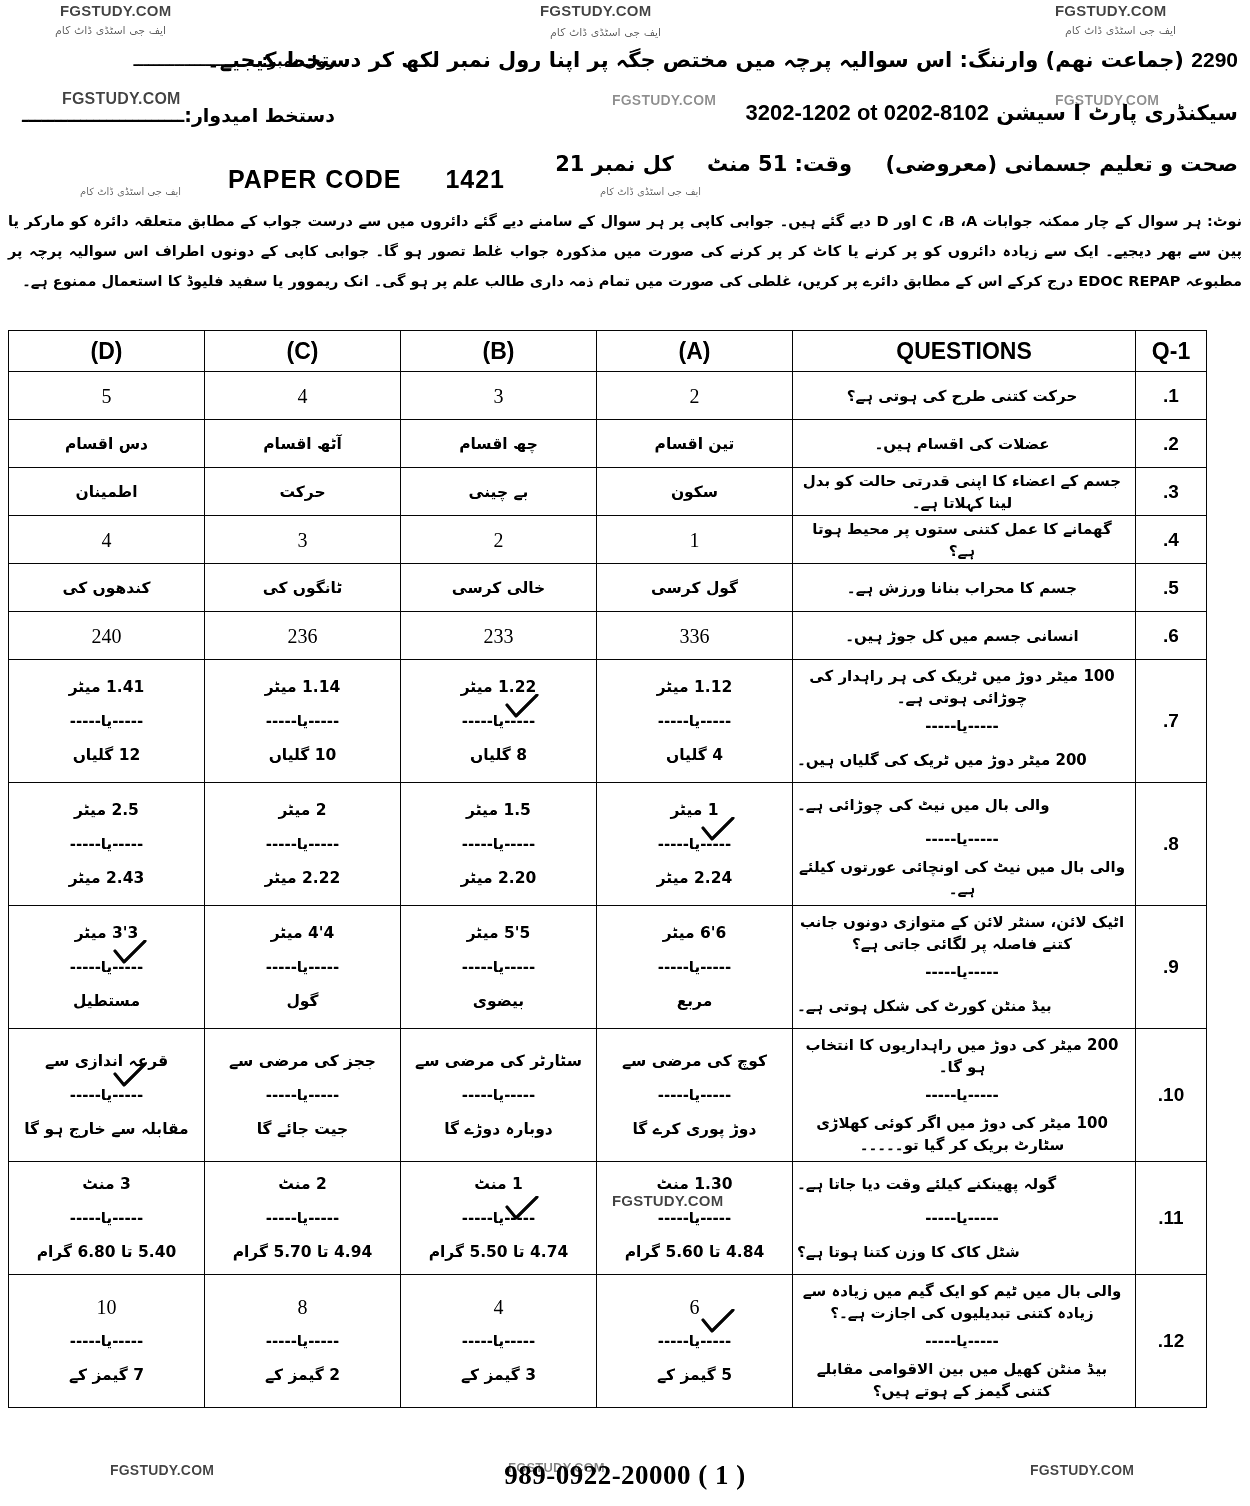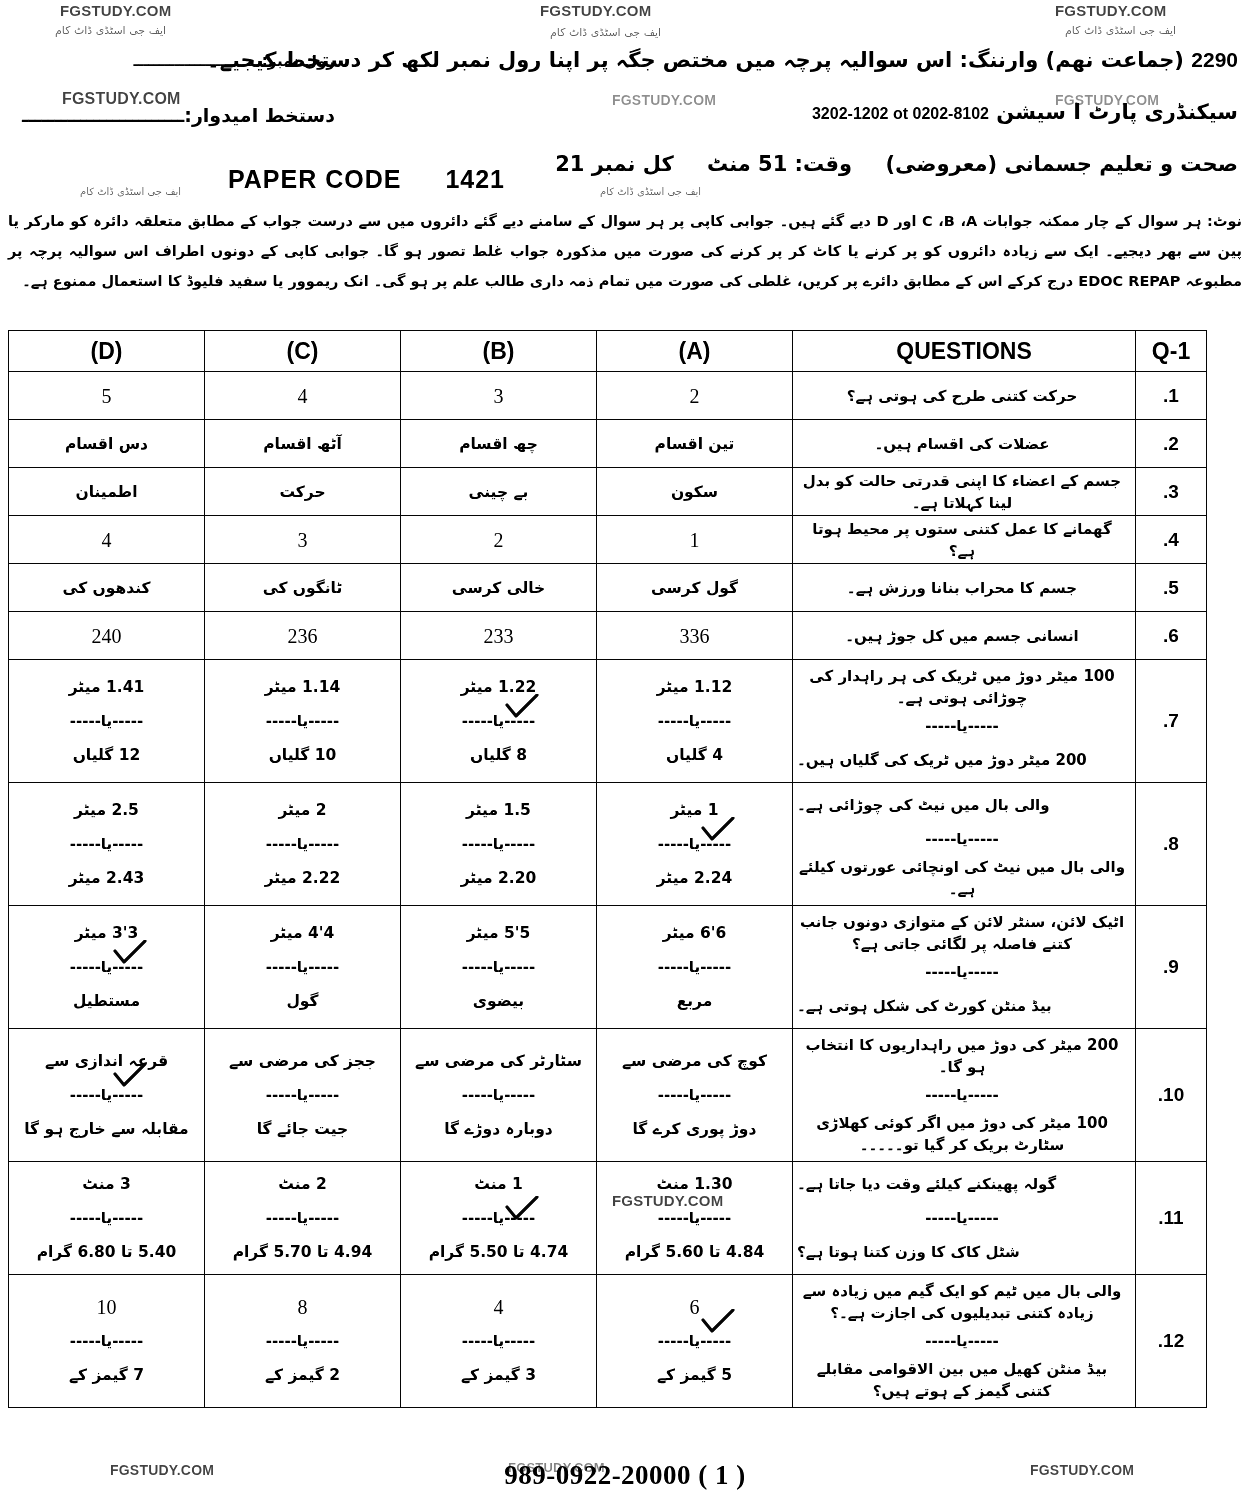--- a/index.html
+++ b/index.html
@@ -217,21 +217,21 @@
 
   <div class="h-warn urdu">
     <span class="lat">0922</span>
     <span>(جماعت نهم)</span>
     <span>وارننگ: اس سوالیہ پرچہ میں مختص جگہ پر اپنا رول نمبر لکھ کر دستخط کیجیے۔</span>
   </div>
 
   <div class="h-sess urdu">
     <span>سیکنڈری پارٹ I</span>
     <span>سیشن</span>
-    <span class="lat" style="font-size:16px;">2018-2020 to 2021-2023</span>
+    <span class="lat" style="font-size:22px;">2018-2020 to 2021-2023</span>
   </div>
 
   <div class="h-subj urdu">
     <span>صحت و تعلیم جسمانی (معروضی)</span>
     <span style="margin-right:26px;">وقت: 15 منٹ</span>
     <span style="margin-right:26px;">کل نمبر 12</span>
   </div>
 
   <div class="h-code">
     <span>PAPER CODE</span>

